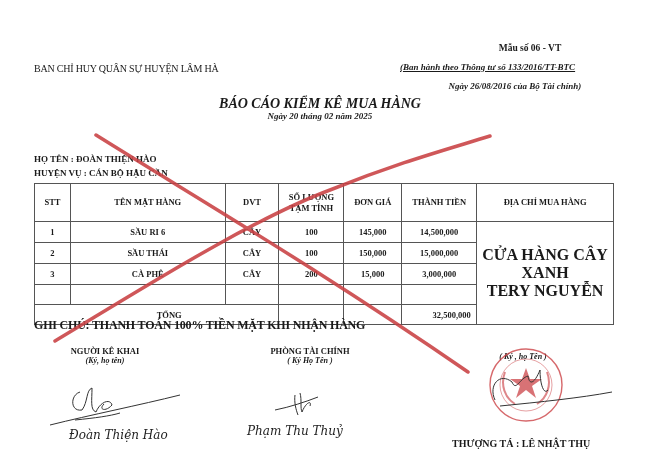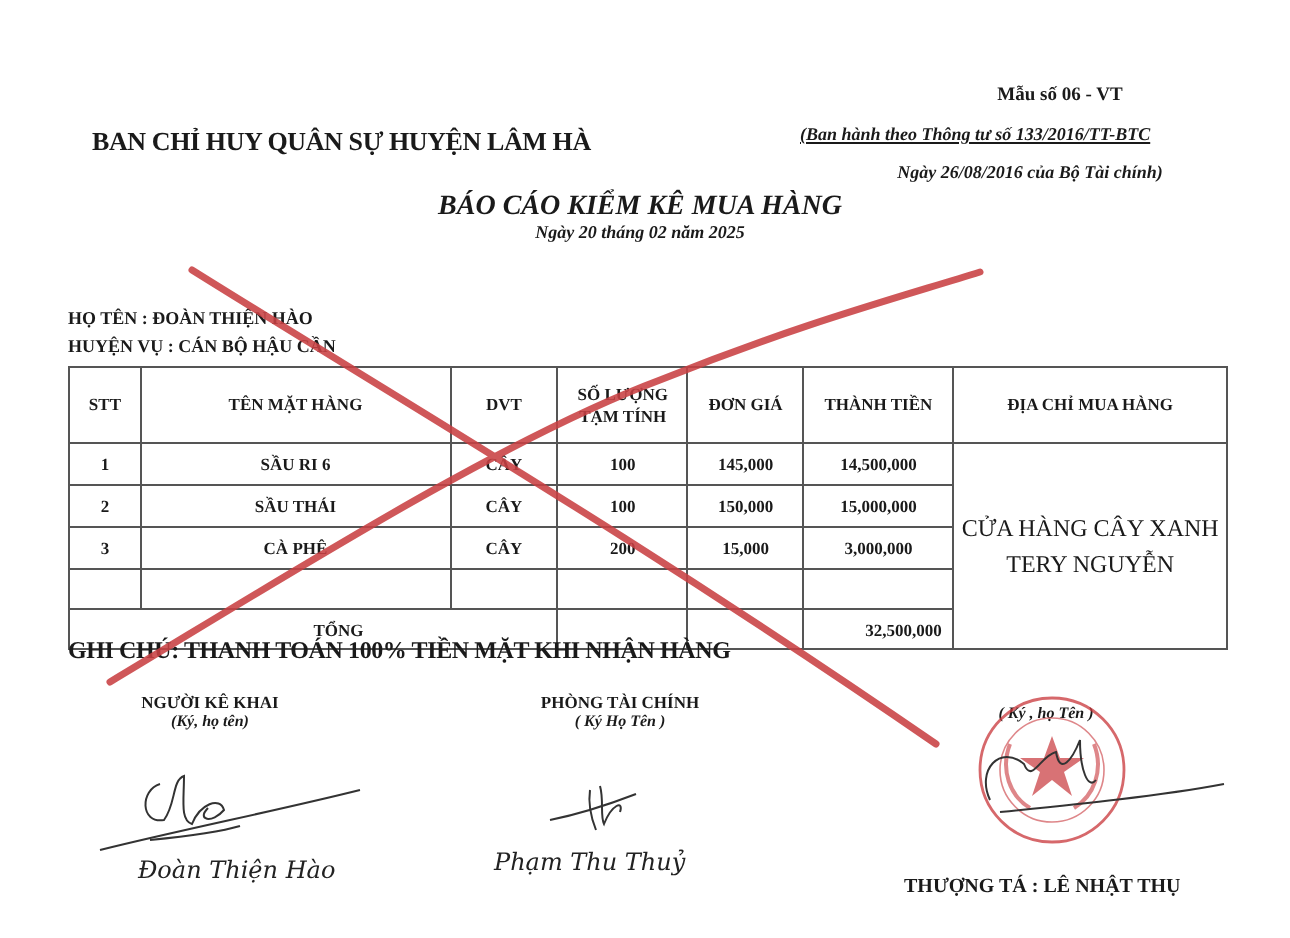--- a/index.html
+++ b/index.html
@@ -1,33 +1,33 @@
 <!DOCTYPE html>
 <html><head>
 <meta charset="utf-8">
 <style>
   html, body { margin:0; padding:0; }
   body { width:645px; height:469px; background:#ffffff; position:relative; overflow:hidden;
          font-family:"Liberation Serif", serif; color:#1a1a1a; }
   .abs { position:absolute; }
-  .org { left:34px; top:63px; font-size:13px; font-weight:bold; letter-spacing:-0.2px;margin-left:12px; }
+  .org { left:34px; top:63px; font-size:10px; font-weight:normal; letter-spacing:-0.2px; }
   .form-no { left:440px; top:43px; width:180px; text-align:center; font-size:9.5px; font-weight:bold; }
   .form-ref1 { left:400px; top:62px; width:250px; text-align:left; font-size:9px; font-style:italic; font-weight:bold;text-decoration:underline; }
   .form-ref2 { left:390px; top:81px; width:250px; text-align:center; font-size:9px; font-style:italic; font-weight:bold; }
   .title { left:170px; top:96px; width:300px; text-align:center; font-size:14px; font-weight:bold;font-style:italic; }
   .date { left:170px; top:111px; width:300px; text-align:center; font-size:9px; font-style:italic; font-weight:bold; }
   .person { left:34px; top:152px; font-size:9px; font-weight:bold; line-height:14px; }
 
   table.items { position:absolute; left:34px; top:183px; width:580px; border-collapse:collapse; font-size:8.5px; font-weight:bold; }
   table.items td, table.items th { border:1px solid #555; text-align:center; padding:0; }
   table.items th { height:37px; font-weight:bold; font-size:8.5px; line-height:11px; }
   table.items td { height:20px; }
   table.items tr.empty td { height:19px; }
   table.items tr.total td { height:19px;padding-left:25px; }
-  td.addr { font-weight:normal; font-size:12px; line-height:18px;margin-left:16px; }
+  td.addr { font-weight:bold; font-size:16px; line-height:18px;margin-left:16px; }
 
   .note { left:34px; top:318px; font-size:12px; font-weight:bold; letter-spacing:-0.2px; }
   .sig-h { font-size:8.5px; font-weight:bold; text-align:center; }
   .sig-s { font-size:8px; font-style:italic; font-weight:bold; text-align:center; }
   .handwrite { font-family:"DejaVu Serif", serif; font-style:italic; font-size:12px; color:#222; }
   .final-name { left:452px; top:438px; font-size:10px; font-weight:bold; }
   svg.overlay { position:absolute; left:0; top:0; pointer-events:none; }
 </style>
 </head>
 <body>

